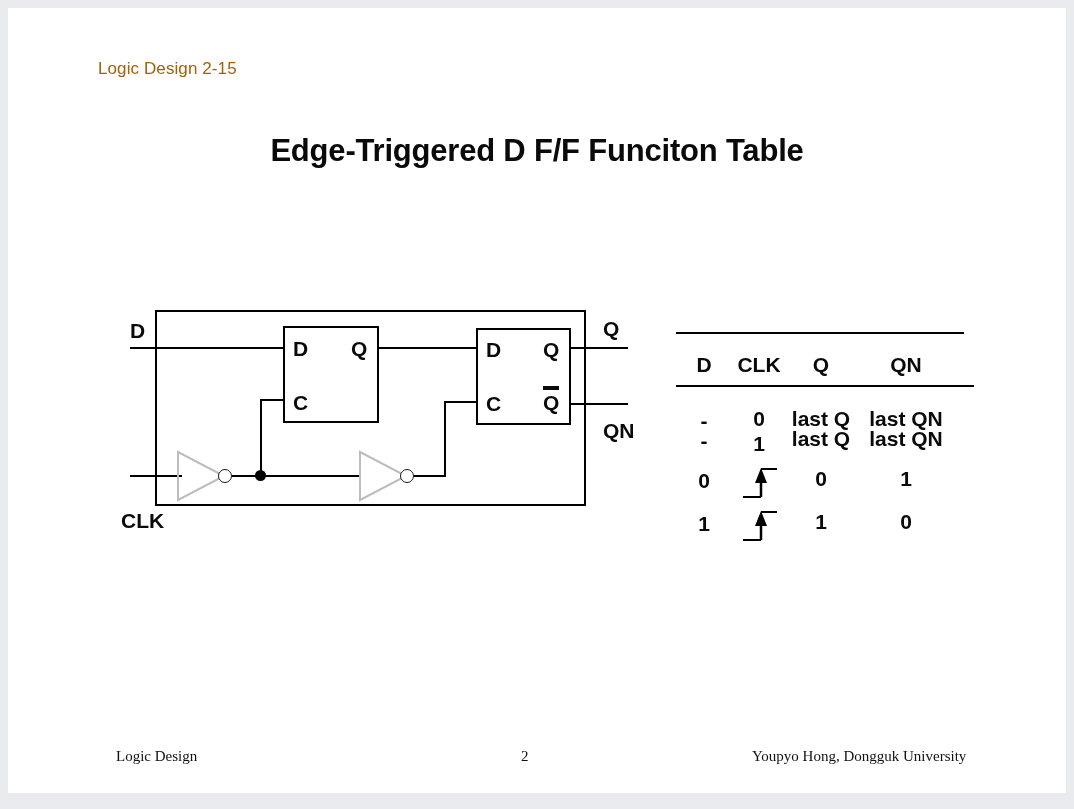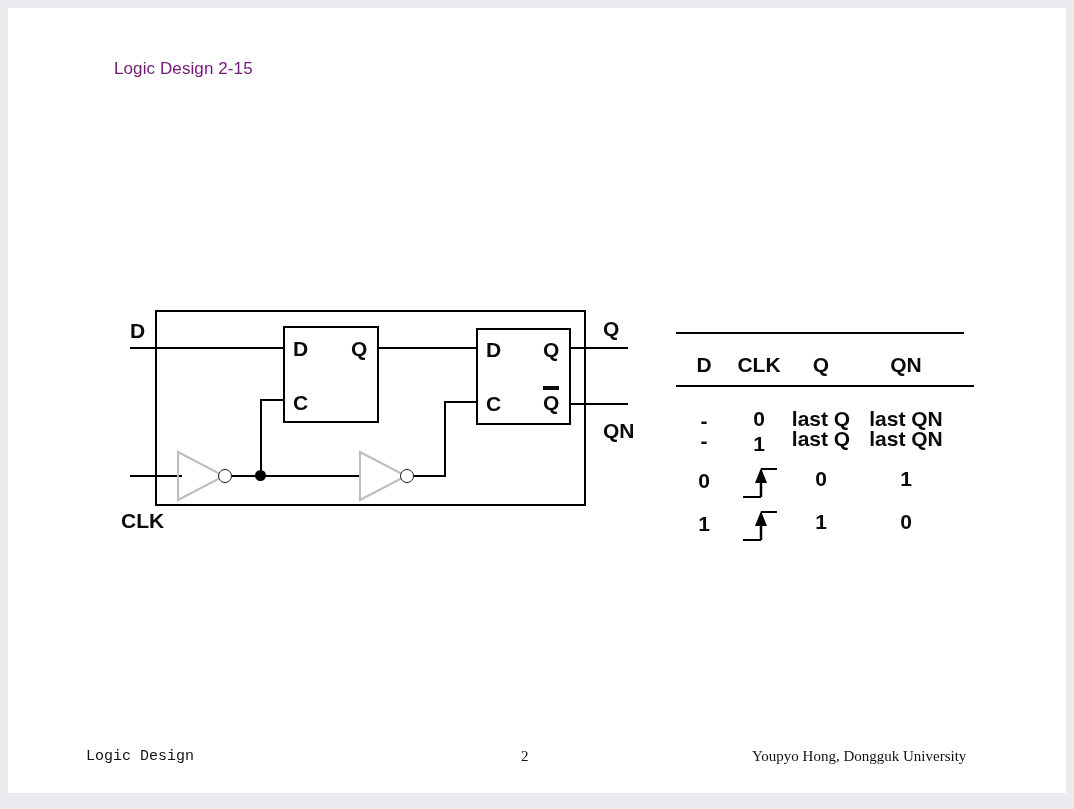--- a/index.html
+++ b/index.html
@@ -18,24 +18,24 @@
     left: 8px;
     top: 8px;
     width: 1058px;
     height: 785px;
     background: #ffffff;
   }
   .abs { position: absolute; }
 
   
   #slide-header {
-    left: 106px;
+    left: 90px;
     top: 51px;
     font-size: 17px;
-    color: #701a75;
+    color: #a16207;
     letter-spacing: 0.1px;
     white-space: nowrap;
   }
 
   
   #slide-title {
     left: 0px;
     top: 125px;
     width: 1058px;
     text-align: center;
@@ -144,31 +144,32 @@
   .edge-symbol { position: absolute; }
 
   
   .footer-text {
     position: absolute;
     font-family: "Liberation Serif", serif;
     font-size: 15px;
     color: #111111;
     white-space: nowrap;
   }
-  #footer-left  { left: 78px;  top: 740px; font-family: Liberation Mono, monospace; }
+  #footer-left  { left: 108px;  top: 740px; }
   #footer-page  { left: 513px; top: 740px; }
   #footer-right { left: 744px; top: 740px; }
 </style>
 </head>
 <body>
 
 <div id="slide" class="abs">
 
   <div id="slide-header" class="abs">Logic Design 2-15</div>
 
+  <div id="slide-title" class="abs">Edge-Triggered D F/F Funciton Table</div>
 
   <div id="circuit" class="abs">
 
     <div class="outer-box" style="left:47px; top:12px; width:431px; height:196px;"></div>
 
     <div class="wire h" style="left:22px; top:49px; width:155px;"></div>
     <div class="port-label" style="left:22px; top:22px;">D</div>
 
     <div class="latch-box" style="left:175px; top:28px; width:96px; height:97px;"></div>
     <div class="pin-label" style="left:185px; top:40px;">D</div>

